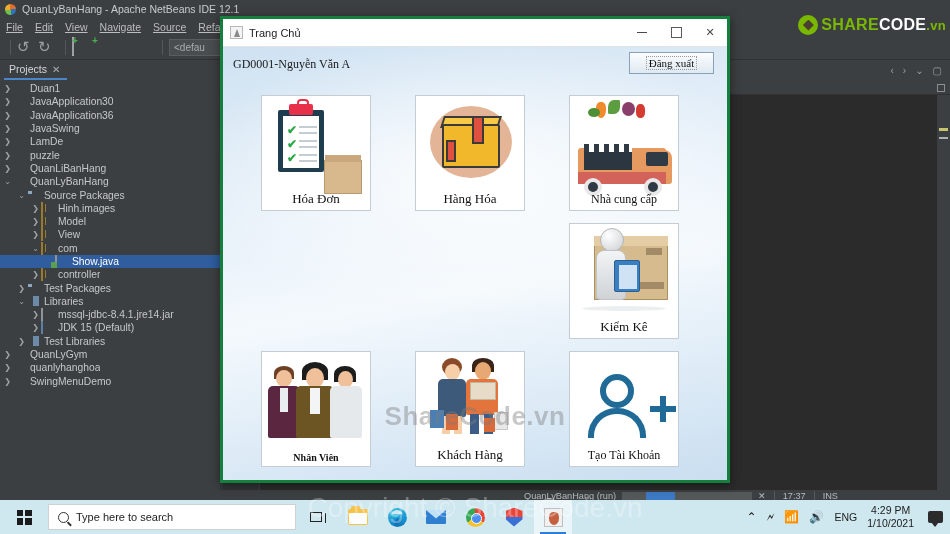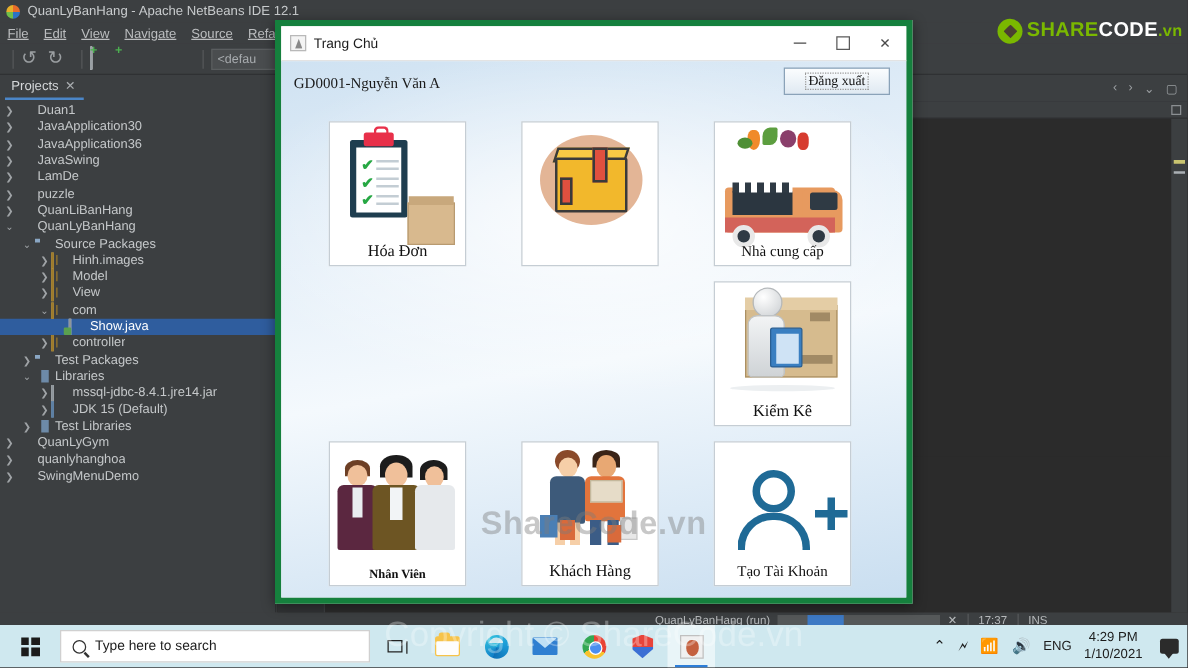--- a/index.html
+++ b/index.html
@@ -140,21 +140,21 @@
     background: #3c3f41; display: flex; align-items: center; color: #b6b9bb; font-size: 9.2px;
   }
   .ide-status .sp { display:flex;align-items:center;}
   .progbar { width: 130px; height: 8px; background: #555859; margin: 0 6px; position: relative; }
   .progbar > i { position: absolute; left: 18%; top: 0; width: 23%; height: 8px; background: #3d79c4; }
   .st-div { width:1px;height:10px;background:#56595b;margin:0 8px;}
 
   
   .dlg {
     position: absolute; left: 220px; top: 16px; width: 510px; height: 467px;
-    background: #f0f0f0; border: 5px solid #15803d; box-shadow: 0 2px 10px rgba(0,0,0,.45); z-index: 30;
+    background: #f0f0f0; border: 3px solid #15803d; box-shadow: 0 2px 10px rgba(0,0,0,.45); z-index: 30;
   }
   .dlg-title {
     height: 28px; background: #ffffff; display: flex; align-items: center;
     border-bottom: 1px solid #e3e3e3; padding-left: 7px;
   }
   .dlg-ico { width:13px;height:13px;margin-right:6px;flex:none;background:#f4f4f4;border:1px solid #b9b9b9;position:relative;}
   .dlg-ico::after{content:"";position:absolute;left:3px;top:2px;width:6px;height:8px;background:#8a8a8a;clip-path:polygon(50% 0,100% 100%,0 100%);}
   .dlg-titletext { font-size: 11px; color: #1c1c1c; }
   .dlg-ctrls { margin-left: auto; display: flex; height: 28px; }
   .dlg-ctrl { width: 34px; height: 28px; display:flex;align-items:center;justify-content:center; color:#4a4a4a; font-size: 11px;}
@@ -581,20 +581,21 @@
         </div>
 
         <div class="tile bgtan" style="left:192px; top:10px;">
           <div class="art">
             <span class="oval-tan"></span>
             <span class="pkg-lid"></span>
             <span class="pkg-box"></span>
             <span class="pkg-tape"></span>
             <span class="pkg-tape2"></span>
           </div>
+          <div class="cap">Hàng Hóa</div>
         </div>
 
         <div class="tile bgw small" style="left:346px; top:10px;">
           <div class="art">
             <span class="veg" style="left:26px;top:6px;width:10px;height:16px;background:#f08a2a;border-radius:40% 40% 50% 50%;"></span>
             <span class="veg" style="left:38px;top:4px;width:12px;height:14px;background:#5c9e3f;border-radius:50% 10% 50% 10%;"></span>
             <span class="veg" style="left:52px;top:6px;width:13px;height:14px;background:#8a3f6b;"></span>
             <span class="veg" style="left:66px;top:8px;width:9px;height:14px;background:#d63b2f;border-radius:40%;"></span>
             <span class="veg" style="left:18px;top:12px;width:12px;height:9px;background:#4e8f35;border-radius:50%;"></span>
             <span class="truck-body"></span>

